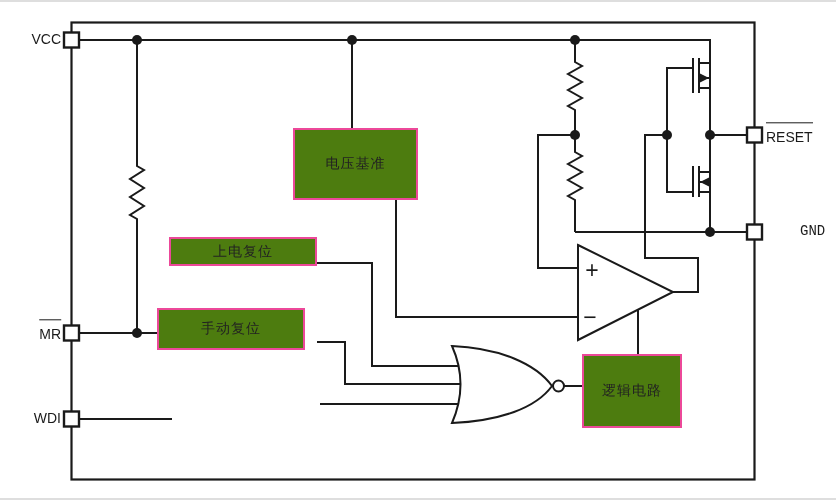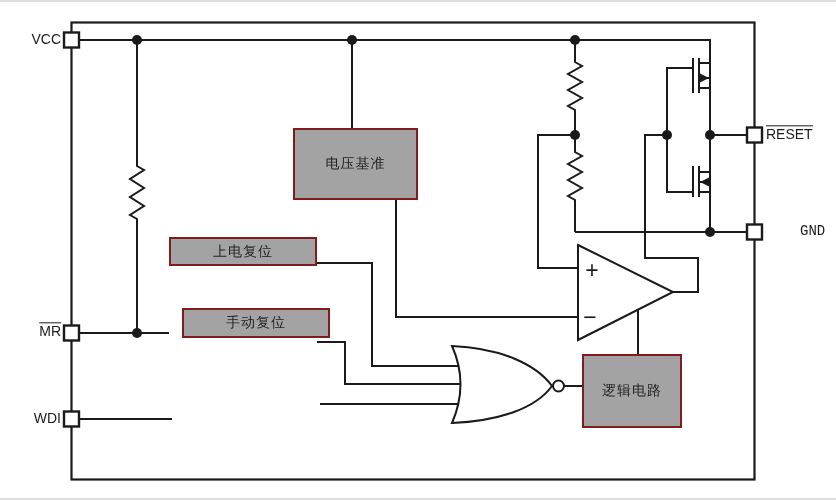--- a/index.html
+++ b/index.html
@@ -5,30 +5,30 @@
   html,body{margin:0;padding:0;background:#ffffff;}
   .canvas{
     position:relative;width:836px;height:500px;background:#ffffff;overflow:hidden;
     font-family:"Liberation Sans","DejaVu Sans",sans-serif;color:#1a1a1a;
   }
   .edge-strip{position:absolute;left:0;width:836px;height:2px;background:#dedede;}
   .edge-top{top:0;}
   .edge-bottom{bottom:0;}
   svg{position:absolute;left:0;top:0;}
   .block{
-    position:absolute;box-sizing:border-box;border:2px solid #7f1d1d;background:#a3a3a3;
+    position:absolute;box-sizing:border-box;border:2px solid #ec4899;background:#4d7c0f;
     display:flex;align-items:center;justify-content:center;
     font-size:14px;letter-spacing:1px;color:#222;z-index:2;
   }
   .pin-label{
     position:absolute;font-size:14px;color:#1a1a1a;z-index:3;white-space:nowrap;line-height:1.1;
   }
   .pin-label.right-align{transform:translate(-100%,-50%);}
   .pin-label.left-align{transform:translate(0,-50%);}
-  .overbar{display:inline-block;border-top:1.6px solid #1a1a1a;padding-top:1px;}
+  .overbar{display:inline-block;border-top:1.6px solid #1a1a1a;padding-top:7px;}
   .comp-sign{
     position:absolute;transform:translate(-50%,-50%);font-size:23px;font-weight:400;
     color:#1a1a1a;z-index:3;line-height:1;
   }
 </style>
 </head>
 <body>
 
 <div class="canvas">
 
@@ -126,21 +126,21 @@
       <rect x="747" y="224.5" width="15" height="15"></rect>
     </g>
   </svg>
 
   <div class="block" style="left:293px;top:128px;width:125px;height:72px;">
     <span>电压基准</span>
   </div>
   <div class="block" style="left:169px;top:237px;width:148px;height:29px;">
     <span>上电复位</span>
   </div>
-  <div class="block" style="left:182px;top:308px;width:148px;height:30px;">
+  <div class="block" style="left:157px;top:308px;width:148px;height:42px;">
     <span>手动复位</span>
   </div>
   <div class="block" style="left:582px;top:354px;width:100px;height:74px;">
     <span>逻辑电路</span>
   </div>
 
   <div class="pin-label right-align" style="left:61px;top:40px;">
     <span>VCC</span>
   </div>
   <div class="pin-label right-align" style="left:61px;top:331px;">

